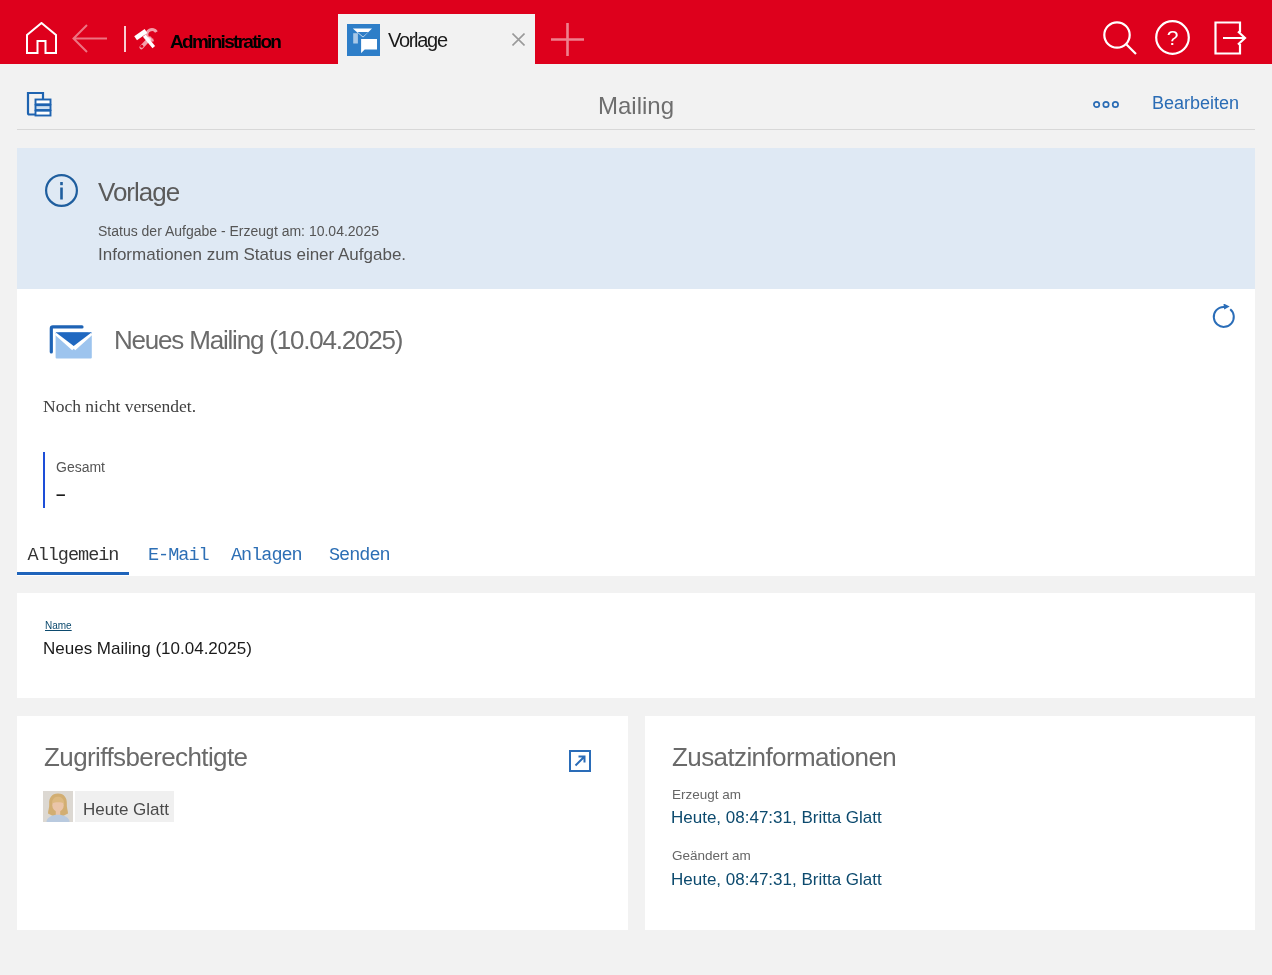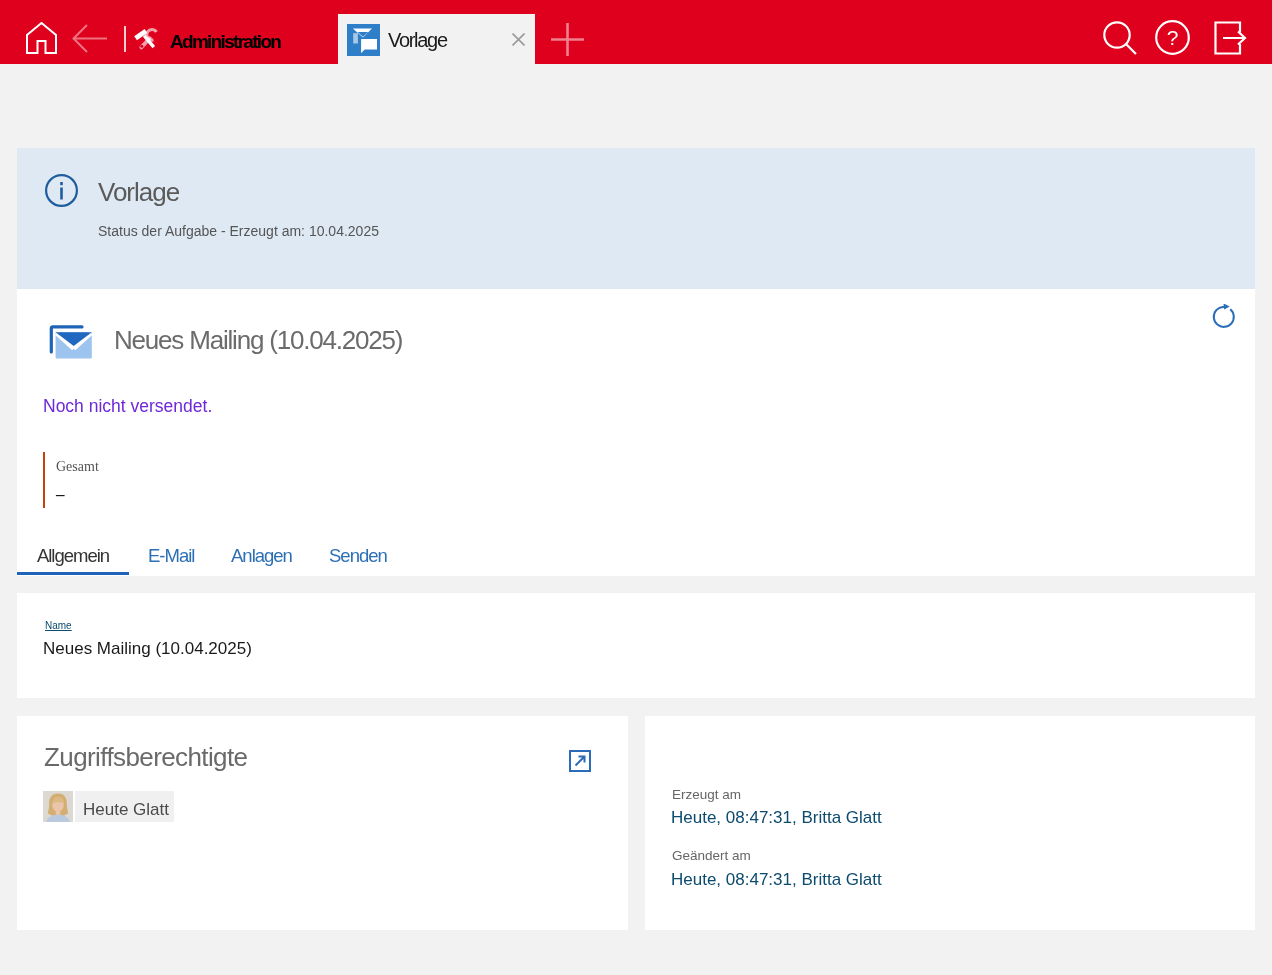--- a/index.html
+++ b/index.html
@@ -23,25 +23,25 @@
 
   
   .infobox { position:absolute; left:17px; top:148px; width:1238px; height:141px; background:#dfe9f4; }
   .info-h { position:absolute; left:98px; top:177px; font-size:26px; letter-spacing:-1px; color:#5a5a5a; }
   .info-l1 { position:absolute; left:98px; top:223px; font-size:14px; color:#555555; }
   .info-l2 { position:absolute; left:98px; top:244.5px; font-size:17px; color:#555555; }
 
   
   .maincard { position:absolute; left:17px; top:289px; width:1238px; height:287px; background:#ffffff; }
   .main-h { position:absolute; left:114px; top:325px; font-size:26px; letter-spacing:-1.2px; color:#6b6b6b; }
-  .noch { position:absolute; left:43px; top:396px; font-size:17.5px; color:#6d28d9; }
-  .gesamt { position:absolute; left:43px; top:452px; width:200px; height:56px; border-left:2px solid #c2410c; padding-left:11px;font-family:Liberation Serif, serif; }
+  .noch { position:absolute; left:43px; top:396px; font-size:17.5px; color:#404040;font-family:Liberation Serif, serif; }
+  .gesamt { position:absolute; left:43px; top:452px; width:200px; height:56px; border-left:2px solid #1d4ed8; padding-left:11px; }
   .gesamt .lbl { font-size:14px; color:#555; margin-top:7px; }
   .gesamt .val { font-size:17px; color:#1a1a1a; margin-top:10px; font-weight:bold; }
-  .tabrow { position:absolute; left:0px; top:544px; width:1272px; height:36px; }
+  .tabrow { position:absolute; left:0px; top:544px; width:1272px; height:36px;font-family:Liberation Mono, monospace; }
   .tabitem { position:absolute; top:1px; font-size:18.5px; letter-spacing:-1px; }
   .t-active { left:17px; width:112px; text-align:center; color:#333333; }
   .t-underline { position:absolute; left:17px; top:28px; width:112px; height:3px; background:#1f64bb; }
   .t-blue { color:#2d6fb5; }
 
   
   .namecard { position:absolute; left:17px; top:593px; width:1238px; height:105px; background:#ffffff; }
   .namecard .lbl { position:absolute; left:28px; top:27px; font-size:10px; color:#0c4a6e;text-decoration:underline; }
   .namecard .val { position:absolute; left:26px; top:46px; font-size:17px; color:#1a1a1a; }
 
@@ -112,29 +112,47 @@
       <circle cx="17.5" cy="17.5" r="16.3" stroke="#ffffff" stroke-width="2.2"></circle>
       <text x="17.5" y="25" font-size="21" fill="#ffffff" text-anchor="middle" font-family="Liberation Sans">?</text>
     </svg>
 
     <svg style="left:1214px;top:21px;" width="33" height="34" viewBox="0 0 33 34" fill="none" stroke="#ffffff" stroke-width="2.2">
       <path d="M26 11.5 V1.5 H1.5 V32.5 H26 V23"></path>
       <path d="M9 17 H30.5 M24 10.5 L31 17 L24 23.5"></path>
     </svg>
   </div>
 
+  <div class="toolbar">
+
+    <svg style="position:absolute;left:26px;top:27px;" width="26" height="26" viewBox="0 0 26 26" fill="none">
+      <path d="M17 8 V2 H2 V22 A 1.5 1.5 0 0 0 3.5 23.5 H9" stroke="#1e63b0" stroke-width="2.2" fill="none"></path>
+      <rect x="9.5" y="8.5" width="15" height="4.8" fill="#ffffff" stroke="#1e63b0" stroke-width="1.9"></rect>
+      <rect x="9.5" y="14.2" width="15" height="4.8" fill="#cfe0f1" stroke="#1e63b0" stroke-width="1.9"></rect>
+      <rect x="9.5" y="19.7" width="15" height="4.8" fill="#ffffff" stroke="#1e63b0" stroke-width="1.9"></rect>
+    </svg>
+    <div class="mailing-title">Mailing</div>
+    <svg style="position:absolute;left:1092px;top:34px;" width="28" height="13" viewBox="0 0 28 13" fill="none" stroke="#2a6cb5" stroke-width="1.7">
+      <circle cx="4.6" cy="6.5" r="2.7"></circle>
+      <circle cx="14" cy="6.5" r="2.7"></circle>
+      <circle cx="23.4" cy="6.5" r="2.7"></circle>
+    </svg>
+    <div class="bearbeiten">Bearbeiten</div>
+    <div class="rule"></div>
+  </div>
 
   <div class="infobox"></div>
   <svg class="abs" style="left:45px;top:174px;" width="33" height="33" viewBox="0 0 33 33" fill="none">
     <circle cx="16.5" cy="16.5" r="15.4" stroke="#1f5e9e" stroke-width="2.2"></circle>
     <rect x="15.2" y="13.5" width="2.6" height="12" fill="#1f5e9e"></rect>
     <rect x="15.2" y="8" width="2.6" height="3.2" fill="#1f5e9e"></rect>
   </svg>
   <div class="info-h">Vorlage</div>
   <div class="info-l1">Status der Aufgabe - Erzeugt am: 10.04.2025</div>
+  <div class="info-l2">Informationen zum Status einer Aufgabe.</div>
 
   <div class="maincard"></div>
   <svg class="abs" style="left:49px;top:322px;" width="44" height="40" viewBox="0 0 44 40">
     <path d="M2.3 30 V6.5 A 1.6 1.6 0 0 1 3.9 4.9 H33" fill="none" stroke="#1e63b5" stroke-width="3.2" stroke-linecap="round"></path>
     <rect x="6.6" y="10.3" width="36.2" height="26.3" rx="1" fill="#9dc4ee"></rect>
     <path d="M7.4 11 L24.7 26.6 M42 11 L24.7 26.6" stroke="#ffffff" stroke-width="4.6" fill="none"></path>
     <path d="M6.6 10.3 H42.8 L24.7 23.9 Z" fill="#2068c0"></path>
   </svg>
   <div class="main-h">Neues Mailing (10.04.2025)</div>
   <svg class="abs" style="left:1212px;top:304px;" width="26" height="26" viewBox="0 0 26 26" fill="none">
@@ -172,19 +190,20 @@
         <ellipse cx="15" cy="14.2" rx="5.7" ry="6.6" fill="#eac5a9"></ellipse>
         <path d="M9.2 12.5 C9 7.5 12 5.8 15 5.8 C18 5.8 21 7.5 21.2 12.5 C18.5 10.8 11.7 10.8 9.2 12.5 Z" fill="#ddb981"></path>
         <rect x="12.8" y="19.5" width="4.4" height="5" fill="#eac5a9"></rect>
         <path d="M3.5 31 C3.5 26.5 9 23.8 15 23.8 C21 23.8 26.5 26.5 26.5 31 Z" fill="#b9cadf"></path>
       </svg>
       <div style="position:absolute;left:30px;top:0;width:2px;height:31px;background:#ffffff;"></div>
       <div class="nm">Heute Glatt</div>
     </div>
   </div>
   <div class="card-r">
+    <div class="card-h">Zusatzinformationen</div>
     <div class="fld-lbl" style="top:70.5px;">Erzeugt am</div>
     <div class="fld-val" style="top:91.5px;">Heute, 08:47:31, Britta Glatt</div>
     <div class="fld-lbl" style="top:132px;">Geändert am</div>
     <div class="fld-val" style="top:153.5px;">Heute, 08:47:31, Britta Glatt</div>
   </div>
 
 </div>
 
 </body></html>

